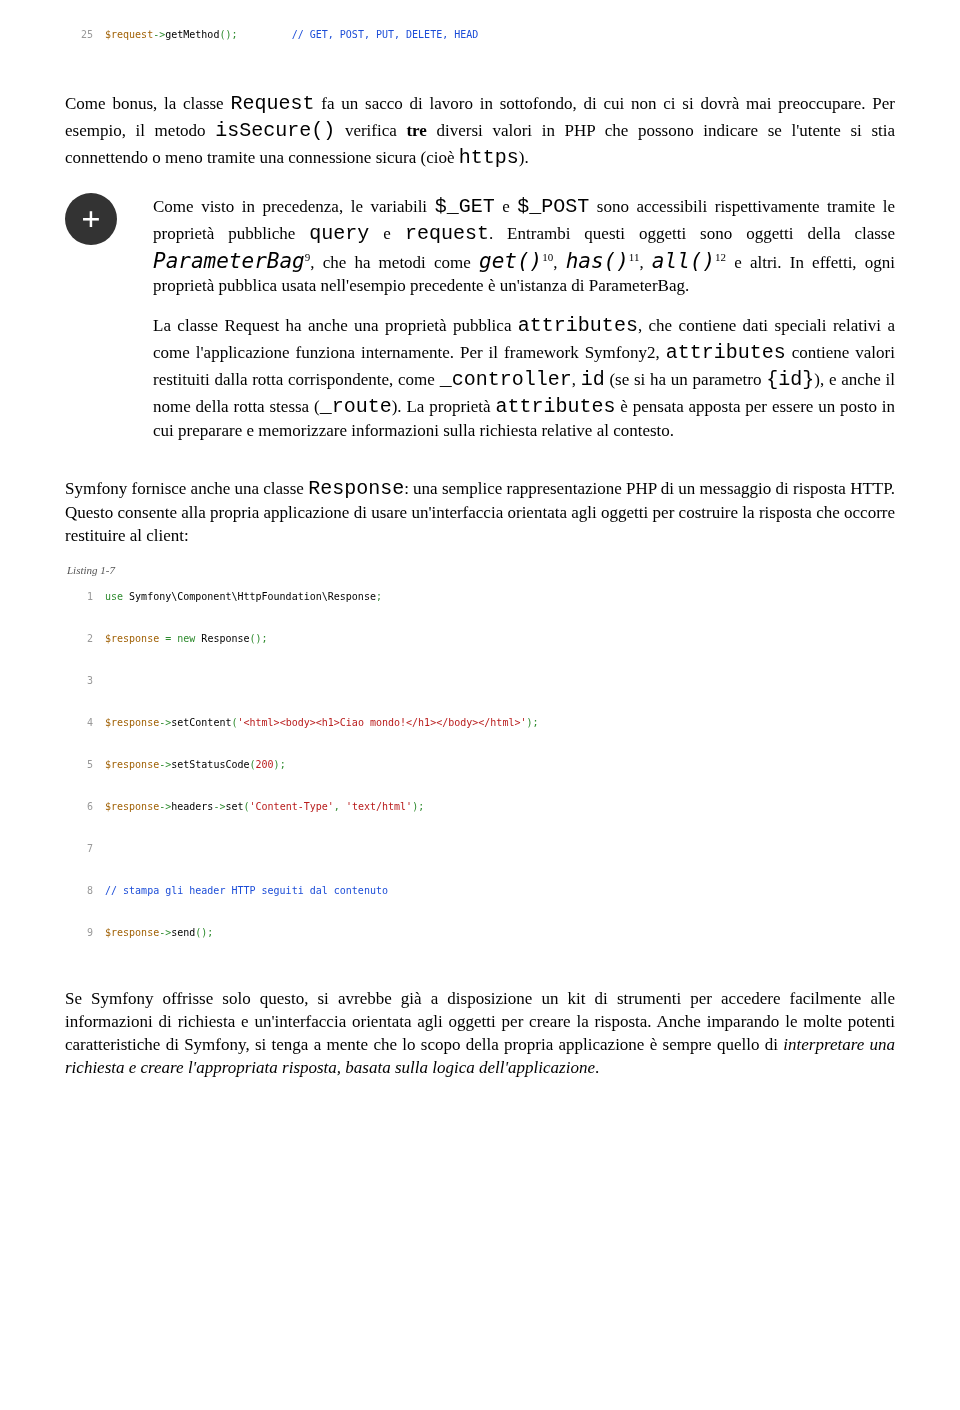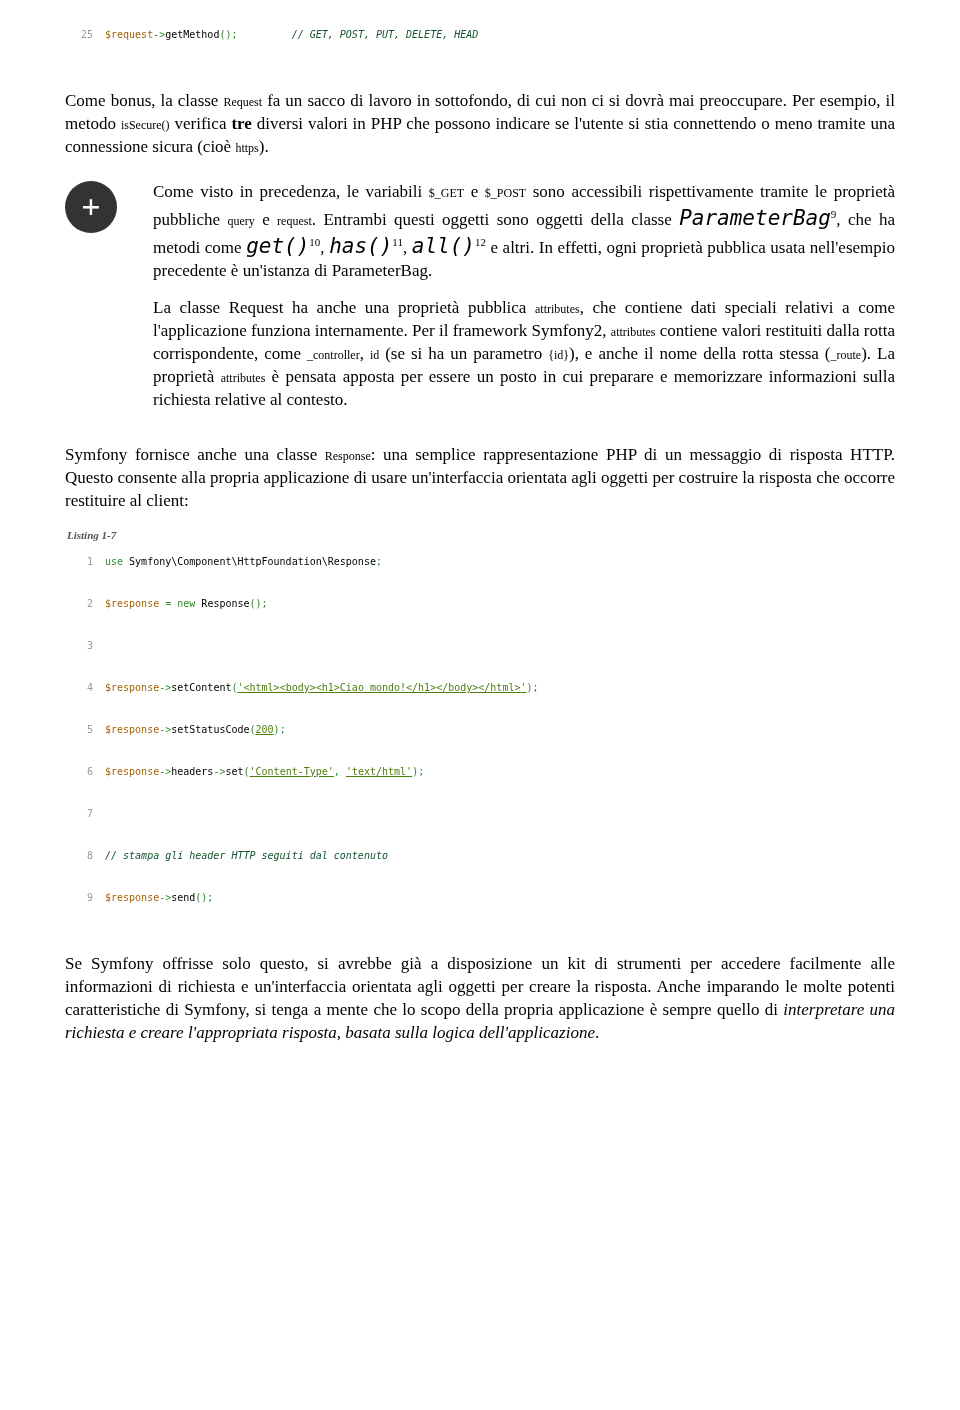--- a/index.html
+++ b/index.html
@@ -29,30 +29,30 @@
     color: #999;
     width: 28px;
     text-align: right;
     padding-right: 12px;
     flex-shrink: 0;
     user-select: none;
   }
   .code-text { flex: 1; }
   .k-green { color: #2e8b2e; font-weight: 500;}
   .k-blue { color: #a16207; }
-  .k-brown { color: #14532d; font-style: italic; }
-  .k-teal { color: #4d7c0f; text-decoration: underline; }
+  .k-brown { color: #1d4ed8; }
+  .k-teal { color: #b91c1c; }
   .para {
     text-align: justify;
     line-height: 1.35;
     margin: 0 0 14px 0;
   }
   .mono {
-    font-family: Liberation Serif, serif;
-    font-size: 12px;
+    font-family: Liberation Mono, monospace;
+    font-size: 20px;
   }
   .mono-it {
     font-family: 'DejaVu Sans Mono', Consolas, monospace;
     font-size: 21px;
     font-style: italic;
   }
   .callout {
     display: flex;
     margin: 22px 0 18px 0;
   }
@@ -108,21 +108,21 @@
     <div class="callout-icon">+</div>
     <div class="callout-body">
       <p class="para"><span>Come visto in precedenza, le variabili </span><span class="mono">$_GET</span><span> e </span><span class="mono">$_POST</span><span> sono accessibili rispettivamente tramite le proprietà pubbliche </span><span class="mono">query</span><span> e </span><span class="mono">request</span><span>. Entrambi questi oggetti sono oggetti della classe </span><span class="mono-it">ParameterBag</span><sup>9</sup><span>, che ha metodi come </span><span class="mono-it">get()</span><sup>10</sup><span>, </span><span class="mono-it">has()</span><sup>11</sup><span>, </span><span class="mono-it">all()</span><sup>12</sup><span> e altri. In effetti, ogni proprietà pubblica usata nell'esempio precedente è un'istanza di ParameterBag.</span></p>
       <p class="para"><span>La classe Request ha anche una proprietà pubblica </span><span class="mono">attributes</span><span>, che contiene dati speciali relativi a come l'applicazione funziona internamente. Per il framework Symfony2, </span><span class="mono">attributes</span><span> contiene valori restituiti dalla rotta corrispondente, come </span><span class="mono">_controller</span><span>, </span><span class="mono">id</span><span> (se si ha un parametro </span><span class="mono">{id}</span><span>), e anche il nome della rotta stessa (</span><span class="mono">_route</span><span>). La proprietà </span><span class="mono">attributes</span><span> è pensata apposta per essere un posto in cui preparare e memorizzare informazioni sulla richiesta relative al contesto.</span></p>
     </div>
   </div>
 
   <p class="para"><span>Symfony fornisce anche una classe </span><span class="mono">Response</span><span>: una semplice rappresentazione PHP di un messaggio di risposta HTTP. Questo consente alla propria applicazione di usare un'interfaccia orientata agli oggetti per costruire la risposta che occorre restituire al client:</span></p>
 
   <div class="listing-wrap">
-    <div class="listing-label" style="top:2px;font-weight:bold;">Listing 1-7</div>
+    <div class="listing-label" style="top:2px;">Listing 1-7</div>
     <div class="code-block">
       <div class="code-line"><span class="line-no">1</span><span class="code-text"><span class="k-green">use</span><span> Symfony\Component\HttpFoundation\Response</span><span class="k-green">;</span></span></div>
       <div class="code-line"><span class="line-no">2</span><span class="code-text"><span class="k-blue">$response </span><span class="k-green">=</span><span> </span><span class="k-green">new</span><span> Response</span><span class="k-green">();</span></span></div>
       <div class="code-line"><span class="line-no">3</span><span class="code-text"> </span></div>
       <div class="code-line"><span class="line-no">4</span><span class="code-text"><span class="k-blue">$response</span><span class="k-green">-&gt;</span><span>setContent</span><span class="k-green">(</span><span class="k-teal">'&lt;html&gt;&lt;body&gt;&lt;h1&gt;Ciao mondo!&lt;/h1&gt;&lt;/body&gt;&lt;/html&gt;'</span><span class="k-green">);</span></span></div>
       <div class="code-line"><span class="line-no">5</span><span class="code-text"><span class="k-blue">$response</span><span class="k-green">-&gt;</span><span>setStatusCode</span><span class="k-green">(</span><span class="k-teal">200</span><span class="k-green">);</span></span></div>
       <div class="code-line"><span class="line-no">6</span><span class="code-text"><span class="k-blue">$response</span><span class="k-green">-&gt;</span><span>headers</span><span class="k-green">-&gt;</span><span>set</span><span class="k-green">(</span><span class="k-teal">'Content-Type'</span><span class="k-green">,</span><span> </span><span class="k-teal">'text/html'</span><span class="k-green">);</span></span></div>
       <div class="code-line"><span class="line-no">7</span><span class="code-text"> </span></div>
       <div class="code-line"><span class="line-no">8</span><span class="code-text"><span class="k-brown">// stampa gli header HTTP seguiti dal contenuto</span></span></div>
       <div class="code-line"><span class="line-no">9</span><span class="code-text"><span class="k-blue">$response</span><span class="k-green">-&gt;</span><span>send</span><span class="k-green">();</span></span></div>

